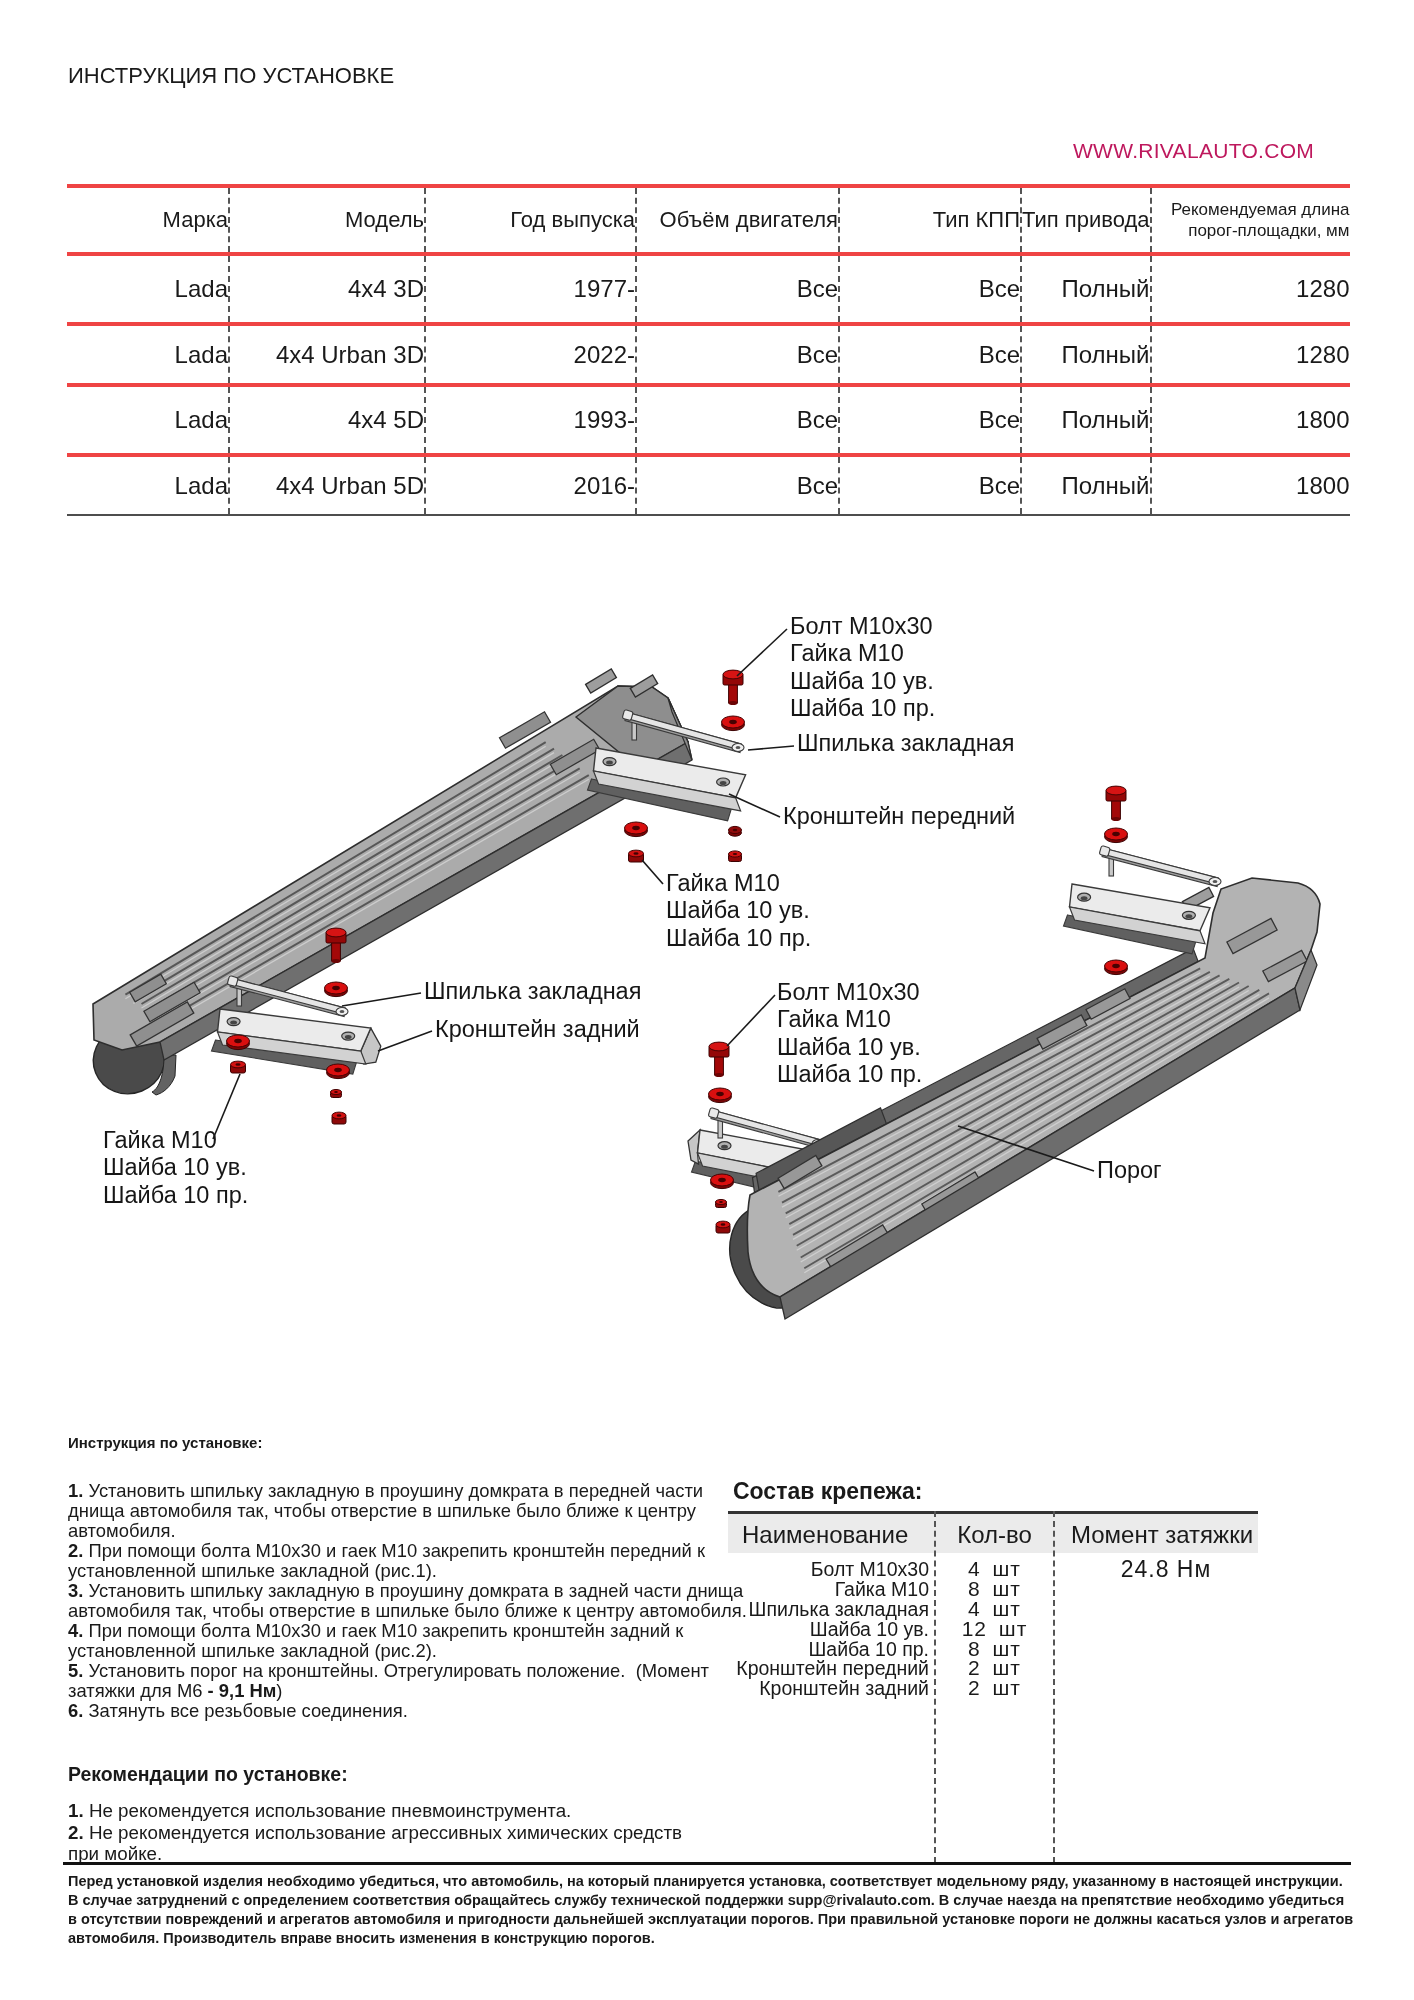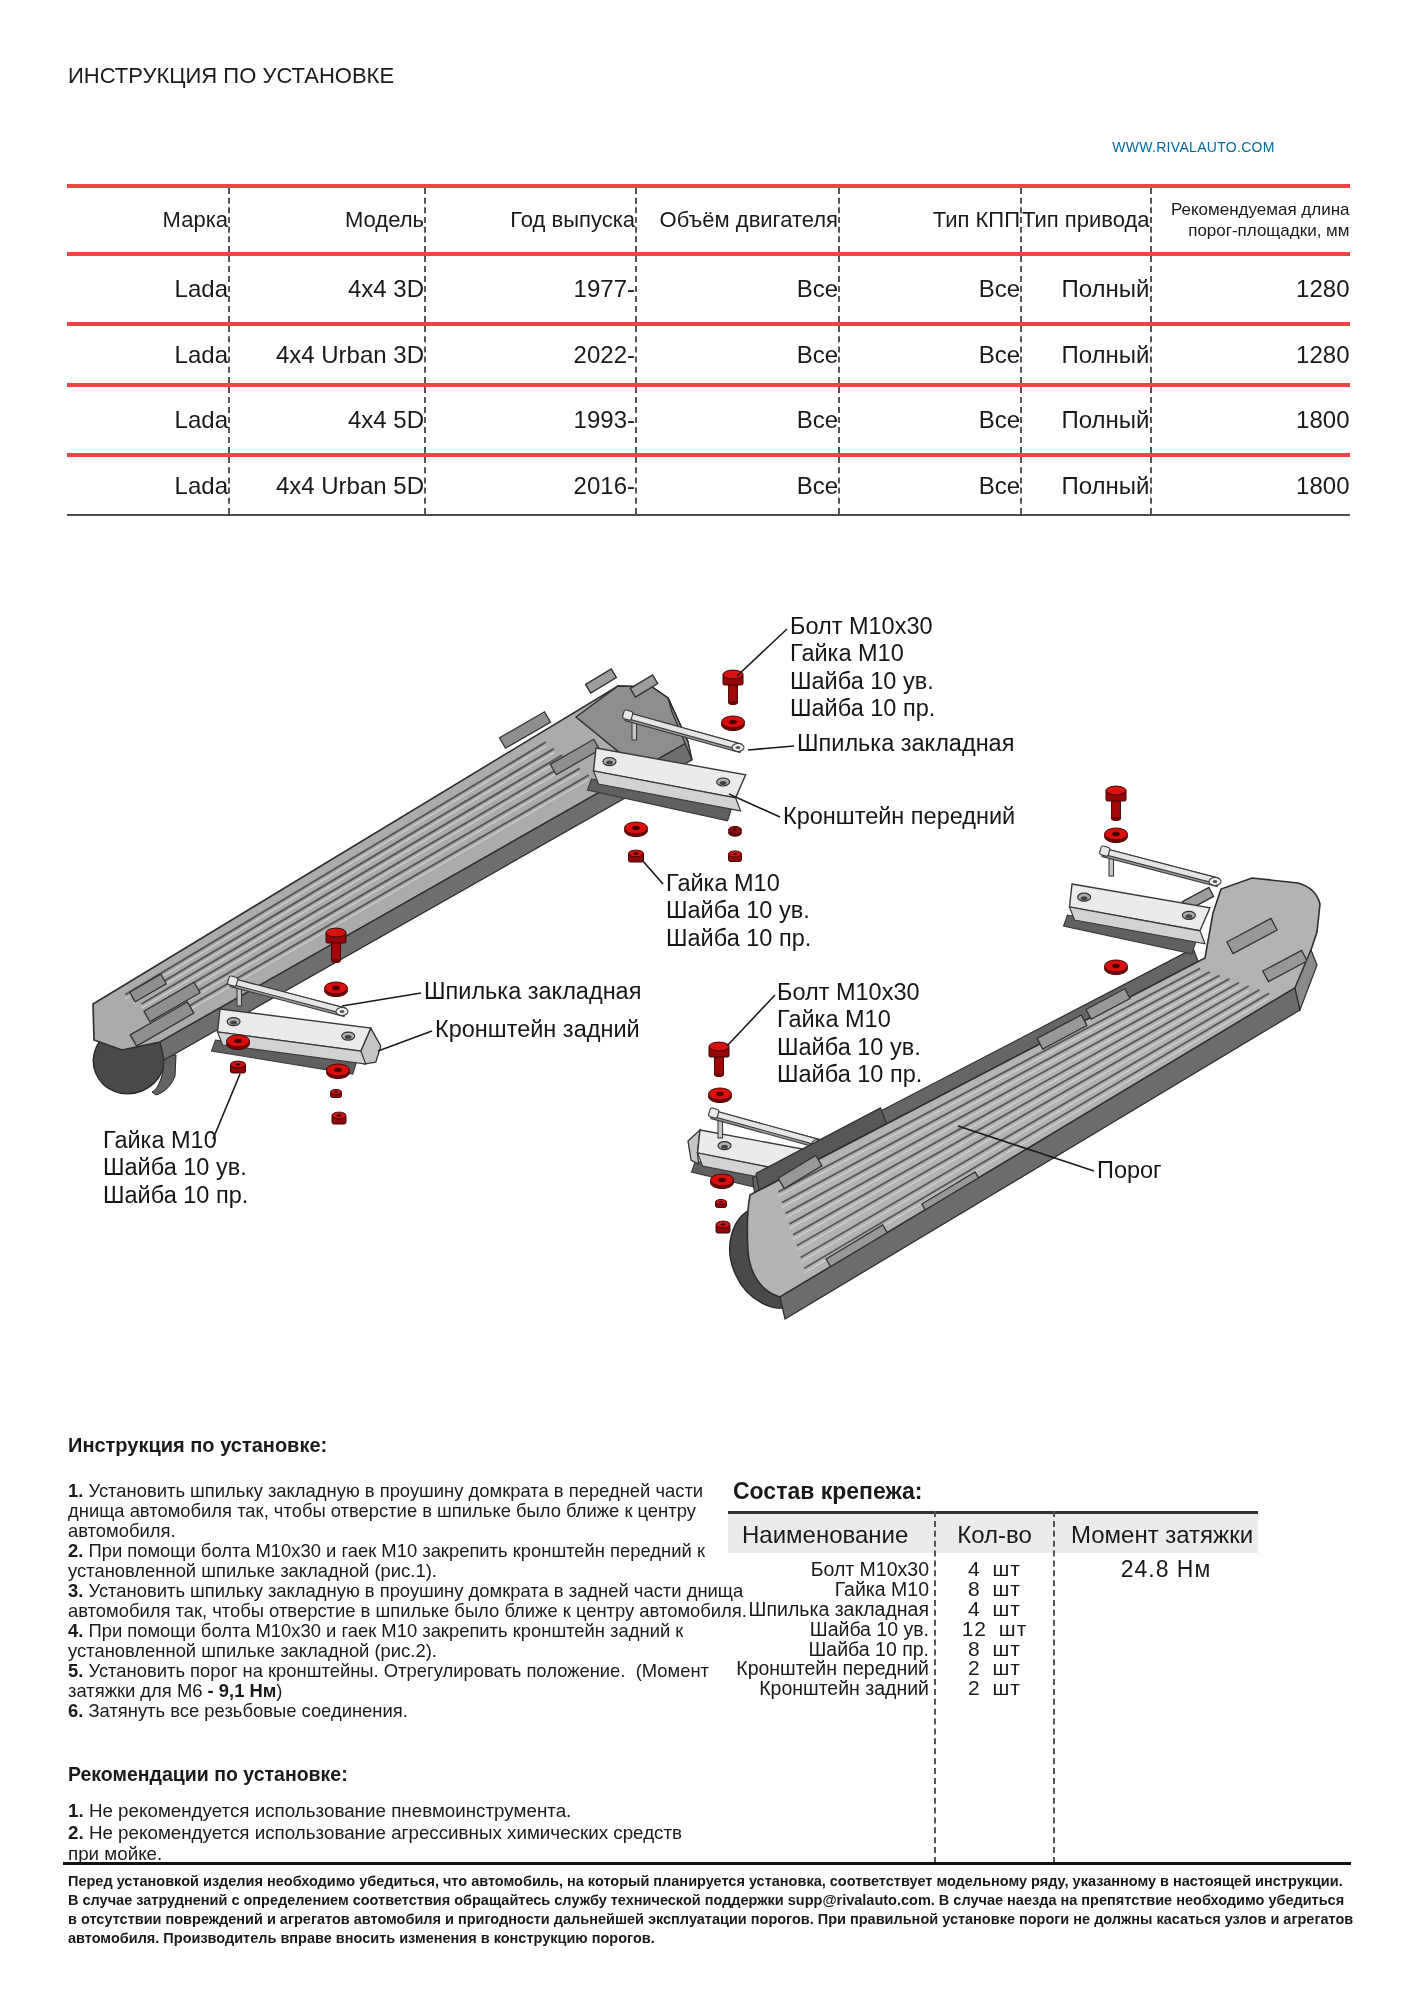--- a/index.html
+++ b/index.html
@@ -8,21 +8,21 @@
 #vtable { position:absolute; left:67px; top:184px; border-collapse:collapse; table-layout:fixed; }
 #vtable td { text-align:right; vertical-align:middle; border-top:4px solid #ef4444; border-bottom:2px solid #4d4d4d; white-space:nowrap; }
 #vtable td.vd { border-left:2px dashed #555; }
 #vtable td.h { font-size:22px; }
 #vtable td.c { font-size:24px; }
 .dashv { position:absolute; width:0; border-left:2px dashed #555; }
 </style></head>
 <body>
 <div id="page">
   <div class="abs" style="left:68px;top:63px;font-size:22px">ИНСТРУКЦИЯ ПО УСТАНОВКЕ</div>
-  <div class="abs" style="left:1040px;top:139px;width:307px;text-align:center;font-size:14px;color:#0369a1;letter-spacing:0.3px">WWW.RIVALAUTO.COM</div>
+  <div class="abs" style="left:1040px;top:139px;width:307px;text-align:center;font-size:21px;color:#be185d;letter-spacing:0.3px">WWW.RIVALAUTO.COM</div>
 
   <table id="vtable">
       <colgroup>
         <col style="width:162px">
         <col style="width:196px">
         <col style="width:211px">
         <col style="width:203px">
         <col style="width:182px">
         <col style="width:129px">
         <col style="width:199px">
@@ -286,21 +286,21 @@
       <text x="777" y="1081.9" font-size="23.5" fill="#161616">Шайба 10 пр.</text>
       <line x1="775" y1="995" x2="727" y2="1046" stroke="#1a1a1a" stroke-width="1.6"></line>
       <text x="103" y="1148.0" font-size="23.5" fill="#161616">Гайка М10</text>
       <text x="103" y="1175.3" font-size="23.5" fill="#161616">Шайба 10 ув.</text>
       <text x="103" y="1202.6" font-size="23.5" fill="#161616">Шайба 10 пр.</text>
       <line x1="213" y1="1139" x2="240" y2="1074" stroke="#1a1a1a" stroke-width="1.6"></line>
       <text x="1097" y="1178.0" font-size="23.5" fill="#161616">Порог</text>
       <line x1="1094" y1="1171" x2="958" y2="1126" stroke="#1a1a1a" stroke-width="1.6"></line>
 </svg>
 
-  <div class="abs" style="left:68px;top:1434px;font-size:20px;font-weight:bold">Инструкция по установке:</div>
+  <div class="abs" style="left:68px;top:1434px;font-size:15px;font-weight:bold">Инструкция по установке:</div>
   <div class="abs" style="left:68px;top:1481px;font-size:18.4px;line-height:20px;width:720px"><b>1.</b> Установить шпильку закладную в проушину домкрата в передней части<br>
 днища автомобиля так, чтобы отверстие в шпильке было ближе к центру<br>
 автомобиля.<br>
 <b>2.</b> При помощи болта М10х30 и гаек М10 закрепить кронштейн передний к<br>
 установленной шпильке закладной (рис.1).<br>
 <b>3.</b> Установить шпильку закладную в проушину домкрата в задней части днища<br>
 автомобиля так, чтобы отверстие в шпильке было ближе к центру автомобиля.<br>
 <b>4.</b> При помощи болта М10х30 и гаек М10 закрепить кронштейн задний к<br>
 установленной шпильке закладной (рис.2).<br>
 <b>5.</b> Установить порог на кронштейны. Отрегулировать положение.&nbsp; (Момент<br>

